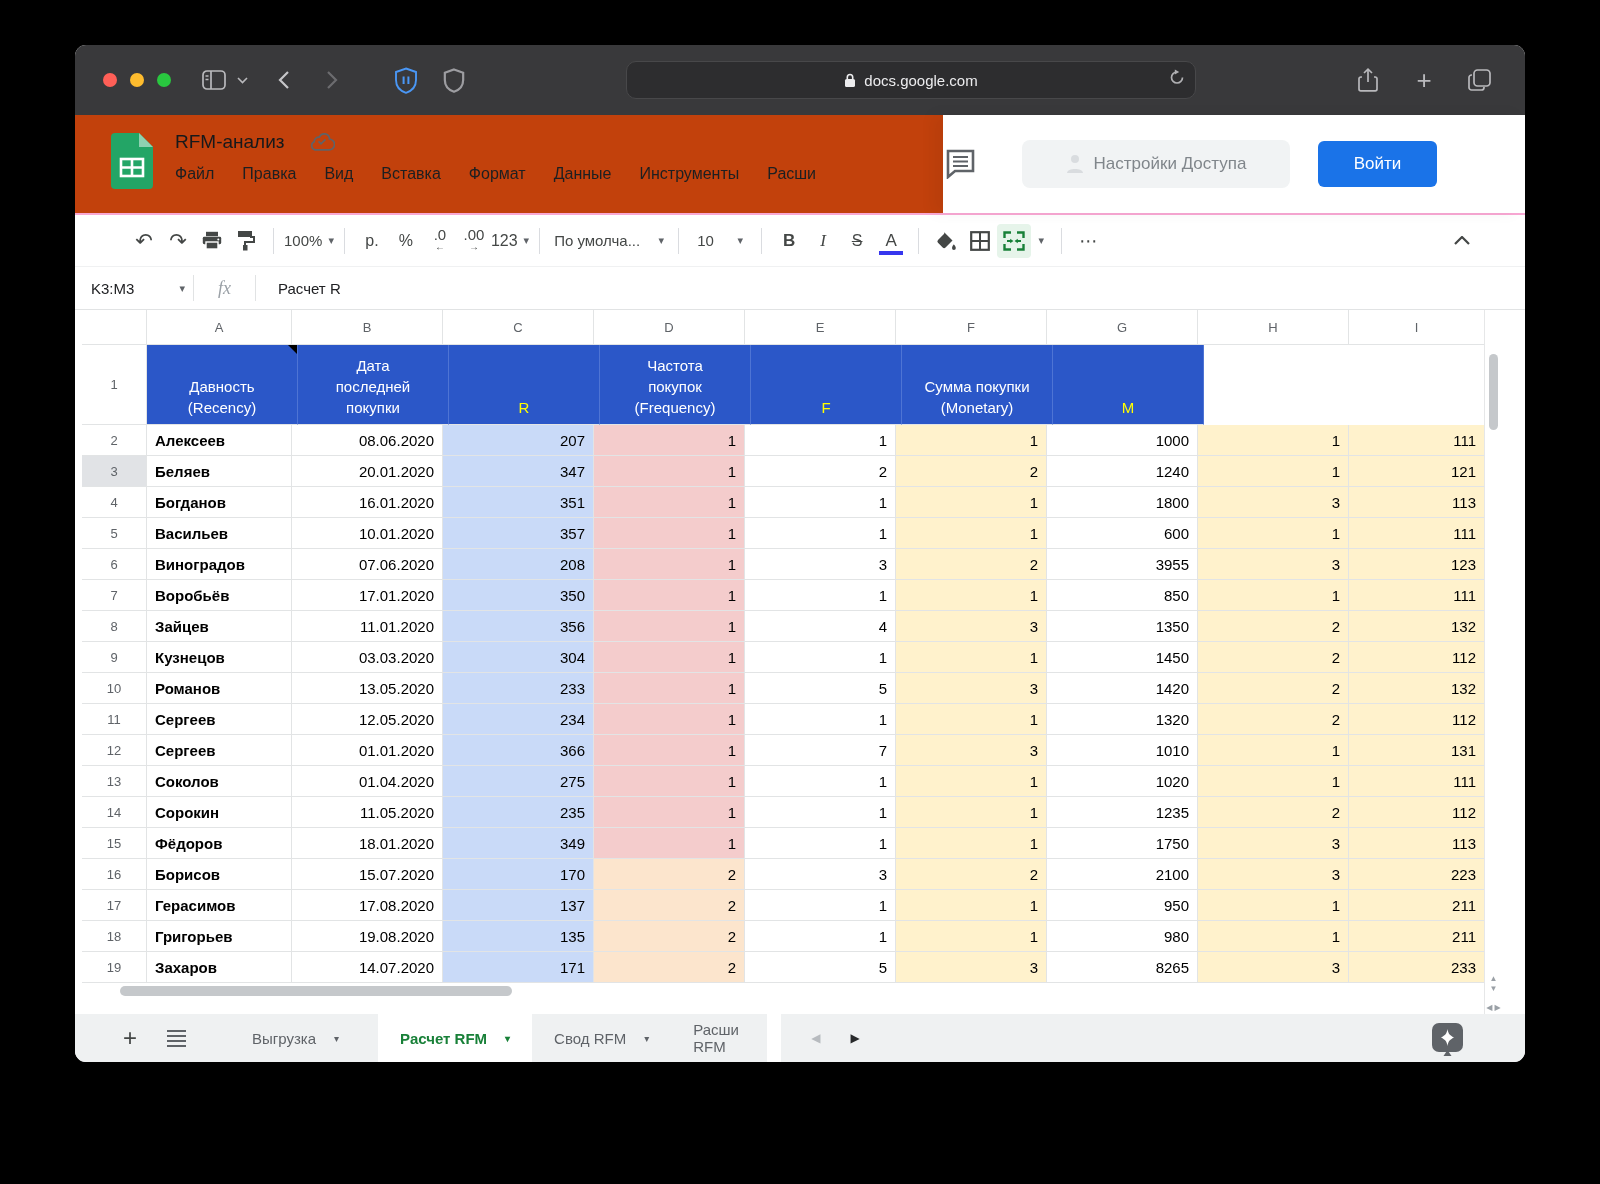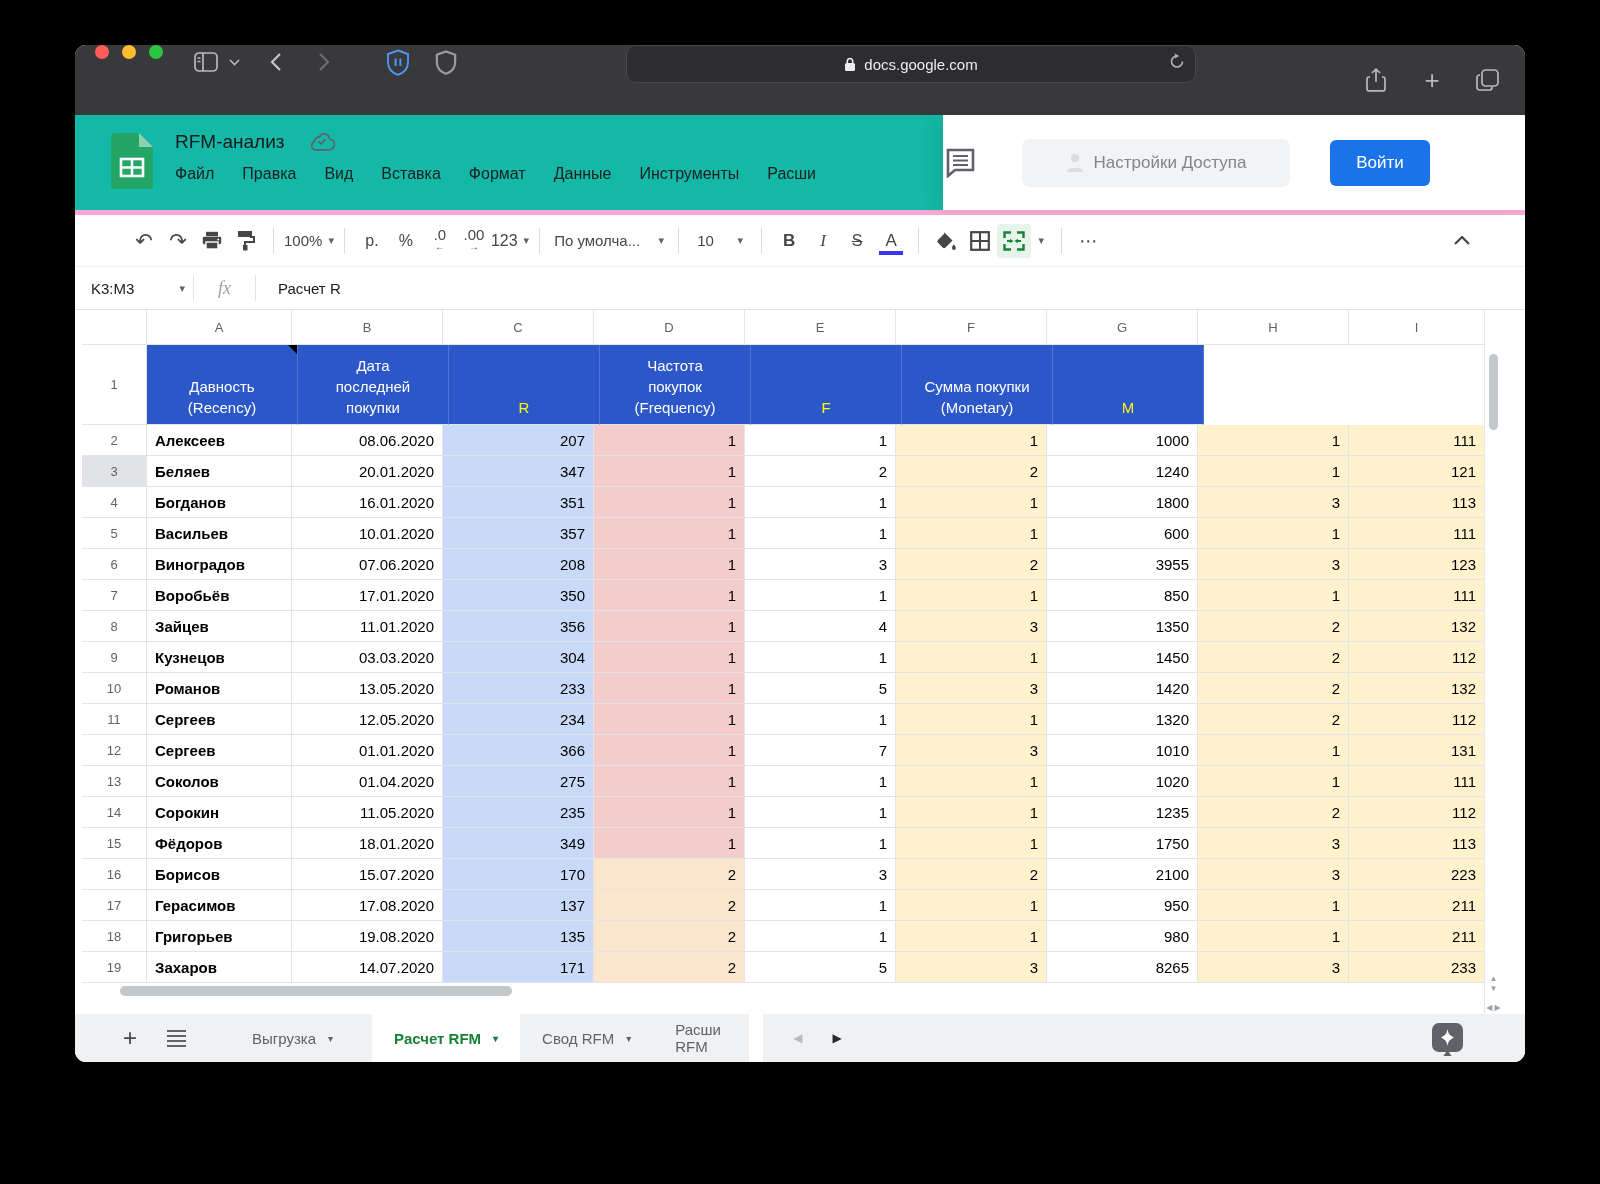--- a/index.html
+++ b/index.html
@@ -2,44 +2,44 @@
 <html><head>
 <meta charset="utf-8">
 <style>
   * { box-sizing: border-box; margin: 0; padding: 0; }
   html,body { width:1600px; height:1184px; background:#000; font-family:"Liberation Sans",sans-serif; }
   .window { position:absolute; left:75px; top:45px; width:1450px; height:1017px;
             border-radius:11px; overflow:hidden; background:#fff; display:flex; flex-direction:column;
             box-shadow:0 22px 70px rgba(0,0,0,.6); }
 
   
-  .chrome { height:70px; flex:none; background:#39393b; display:flex; padding:0 20px; }
+  .chrome { height:70px; flex:none; background:#39393b; display:flex; align-items:center; padding:0 28px; }
   .lights { display:flex; gap:13px; margin-right:26px; }
   .light { width:14px; height:14px; border-radius:50%; }
   .l-close{background:#ff5f57}.l-min{background:#febc2e}.l-max{background:#29c73f}
   .chrome-btn { display:flex; align-items:center; justify-content:center; height:34px; min-width:34px; color:#b9b9bc; }
   .chrome-gap { width:14px; }
   .urlbar { width:570px; height:38px; margin:0 auto; background:#2d2d2f; border:1px solid #48484a; border-radius:10px;
             display:flex; align-items:center; justify-content:center; position:relative; color:#ececee; font-size:15px; }
   .urlbar .reload { position:absolute; right:10px; top:7px; }
   .chrome-right { display:flex; gap:22px; align-items:center; }
 
   
-  .app-header { height:100px; flex:none; background:#14b8a6; position:relative; display:flex; border-bottom:5px solid #f9a8d4; }
+  .app-header { height:100px; flex:none; background:#c2410c; position:relative; display:flex; border-bottom:2px solid #f9a8d4; }
   .logo-wrap { margin:18px 0 0 36px; flex:none; }
   .head-texts { margin-left:22px; padding-top:16px; flex:1; min-width:0; }
   .title-row { display:flex; align-items:center; gap:24px; }
   .doc-title { font-size:19px; color:#17191b; }
   .menu-row { display:flex; gap:28px; margin-top:12px; font-size:16px; color:#1d1f21; white-space:nowrap; }
   .menu-item { cursor:default; }
   .header-overlay { position:absolute; right:0; top:0; bottom:0; width:582px; background:#fff;
                     box-shadow:-10px 0 14px rgba(0,0,0,.05); display:flex; align-items:center; }
   .access-pill { margin-left:46px; height:48px; width:268px; background:#f1f3f4; border-radius:8px;
                  display:flex; align-items:center; justify-content:center; gap:10px; color:#80868b; font-size:17px; }
-  .signin-btn { margin-left:40px; height:46px; width:100px; background:#1a73e8; color:#fff; border:none;
+  .signin-btn { margin-left:28px; height:46px; width:119px; background:#1a73e8; color:#fff; border:none;
                 border-radius:6px; font-size:17px; font-family:inherit; }
 
   
   .toolbar { height:52px; flex:none; display:flex; align-items:center; padding:0 46px 0 52px;
              color:#444746; border-bottom:1px solid #f0f1f2; }
   .tb { height:34px; min-width:34px; display:flex; align-items:center; justify-content:center;
         font-size:15px; border-radius:4px; }
   .tb-sep { width:1px; height:26px; background:#dadce0; margin:0 10px; flex:none; }
   .tb-caret { font-size:11px; color:#5f6368; margin-left:6px; }
   .tb-glyph { font-size:21px; }
@@ -87,21 +87,21 @@
   .vscroll { width:18px; flex:none; border-left:1px solid #e6e7e8; position:relative; }
   .vthumb { position:absolute; top:44px; left:4px; width:9px; height:76px; border-radius:5px; background:#c5c8cb; }
   .vbtns { position:absolute; bottom:20px; left:0; right:0; text-align:center; color:#9aa0a6; font-size:8px; line-height:10px; }
   .corner-arrows { position:absolute; bottom:2px; left:0; right:0; text-align:center; color:#9aa0a6; font-size:8px; }
   .right-gutter { flex:1; background:#fff; }
 
   
   .tabbar { height:48px; flex:none; background:#eff1f2; display:flex; align-items:center; padding-left:48px; }
   .tab-plus { font-size:24px; color:#444746; margin-right:30px; }
   .hamburger { width:19px; height:17px; background:repeating-linear-gradient(#5f6368 0 2.4px, transparent 2.4px 5px); margin-right:44px; }
-  .stab { height:48px; padding:0 22px; display:flex; align-items:center; gap:12px; font-size:15px;
+  .stab { height:48px; padding:0 22px; display:flex; align-items:center; gap:18px; font-size:15px;
           color:#5f6368; font-weight:500; flex:none; }
   .stab .tb-caret { margin:0; font-size:10px; }
   .stab.active { background:#fff; color:#188038; font-weight:700;margin-left:17px; }
   .stab.active .tb-caret { color:#188038; }
   .stab.clipped { padding-right:0; max-width:96px; overflow:hidden; }
   .tab-gap { width:14px; height:48px; background:#fff; flex:none; }
   .nav-arrow { font-size:12px; margin-left:30px; }
   .nav-prev { color:#b7bbbf; } .nav-next { color:#27292b; }
   .star-badge { margin-right:62px; position:relative; width:31px; height:30px; }
 

